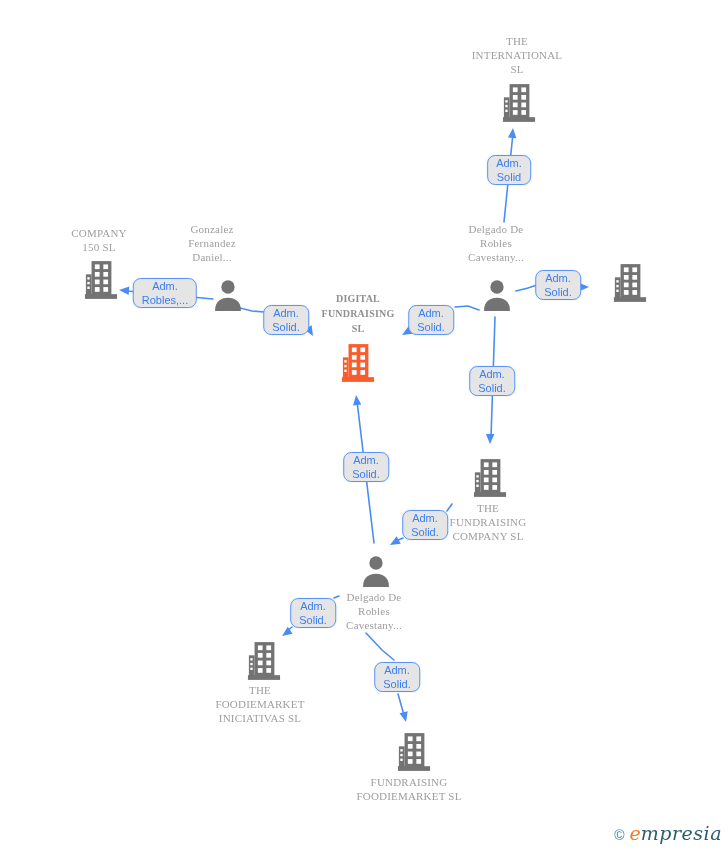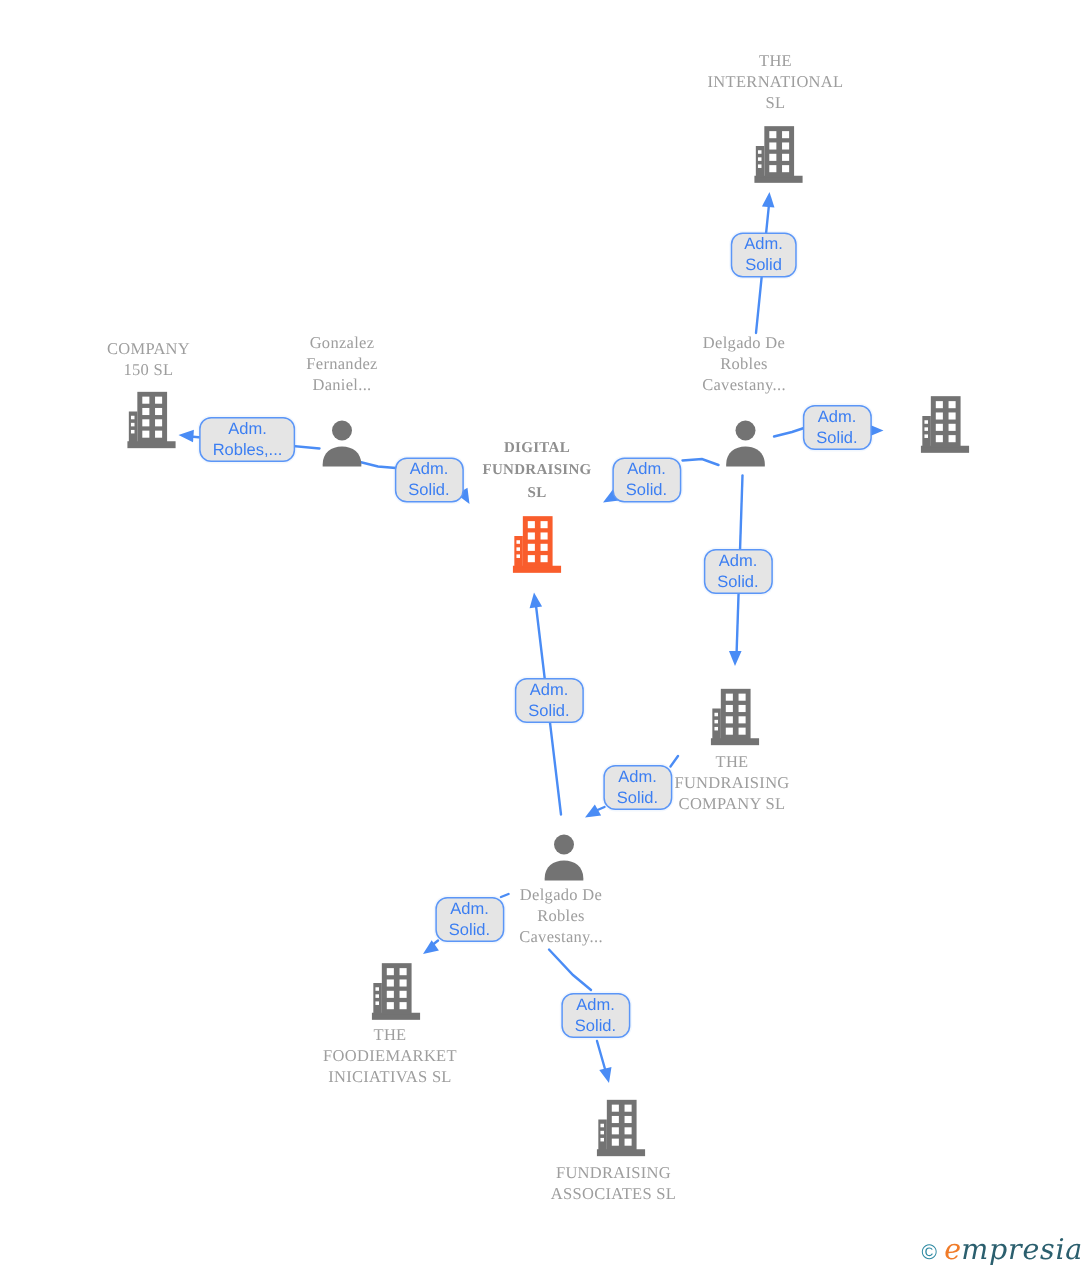--- a/index.html
+++ b/index.html
@@ -203,21 +203,21 @@
           <rect x="20.5" y="11.5" width="5" height="5"></rect>
           <rect x="20.5" y="19.5" width="5" height="5"></rect>
           <rect x="20.5" y="27.5" width="5" height="5"></rect>
           <rect x="3.5" y="17" width="2.5" height="2.5"></rect>
           <rect x="3.5" y="22" width="2.5" height="2.5"></rect>
           <rect x="3.5" y="27" width="2.5" height="2.5"></rect>
         </g>
       </svg></span>
     <div class="node-label" style="left: 409px; top: 775px;">
       <div>FUNDRAISING</div>
-      <div>ASSOCIATES SL</div>
+      <div>FOODIEMARKET SL</div>
     </div>
     <span class="node-icon" style="left: 397px; top: 733px;"><svg viewBox="0 0 36 40" width="34" height="38">
     <g fill="#737373">
           <rect x="1" y="35" width="34" height="5"></rect>
           <rect x="8" y="0" width="21" height="36"></rect>
           <rect x="2" y="14" width="6" height="22"></rect>
         </g>
     <g fill="#ffffff">
           <rect x="11.5" y="3.5" width="5" height="5"></rect>
           <rect x="11.5" y="11.5" width="5" height="5"></rect>
@@ -225,21 +225,21 @@
           <rect x="11.5" y="27.5" width="5" height="5"></rect>
           <rect x="20.5" y="3.5" width="5" height="5"></rect>
           <rect x="20.5" y="11.5" width="5" height="5"></rect>
           <rect x="20.5" y="19.5" width="5" height="5"></rect>
           <rect x="20.5" y="27.5" width="5" height="5"></rect>
           <rect x="3.5" y="17" width="2.5" height="2.5"></rect>
           <rect x="3.5" y="22" width="2.5" height="2.5"></rect>
           <rect x="3.5" y="27" width="2.5" height="2.5"></rect>
         </g>
       </svg></span>
-    <div class="node-label" style="left: 228px; top: 222px;">
+    <div class="node-label" style="left: 212px; top: 222px;">
       <div>Gonzalez</div>
       <div>Fernandez</div>
       <div>Daniel...</div>
     </div>
     <span class="node-icon" style="left: 212px; top: 278px;"><svg viewBox="0 0 36 36" width="32" height="34">
     <circle cx="18" cy="9" r="7.5" fill="#737373"></circle>
     <path d="M3.5,36 v-1.5 c0,-9 6.5,-13.5 14.5,-13.5 s14.5,4.5 14.5,13.5 V36 z" fill="#737373"></path>
       </svg></span>
     <div class="node-label" style="left: 496px; top: 222px;">
       <div>Delgado De</div>

